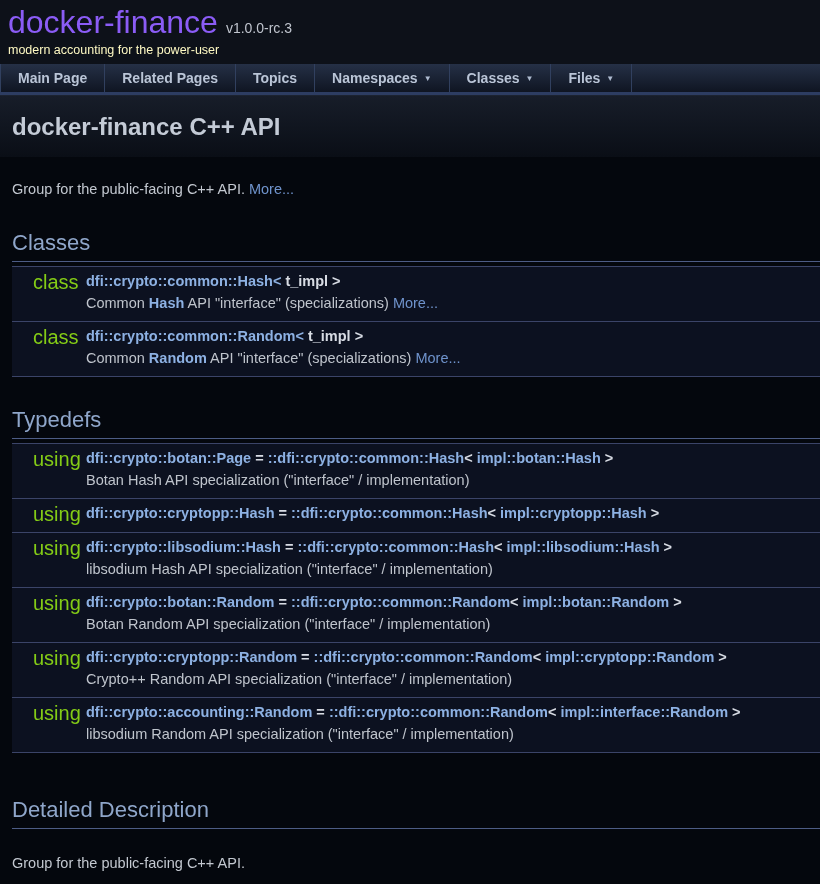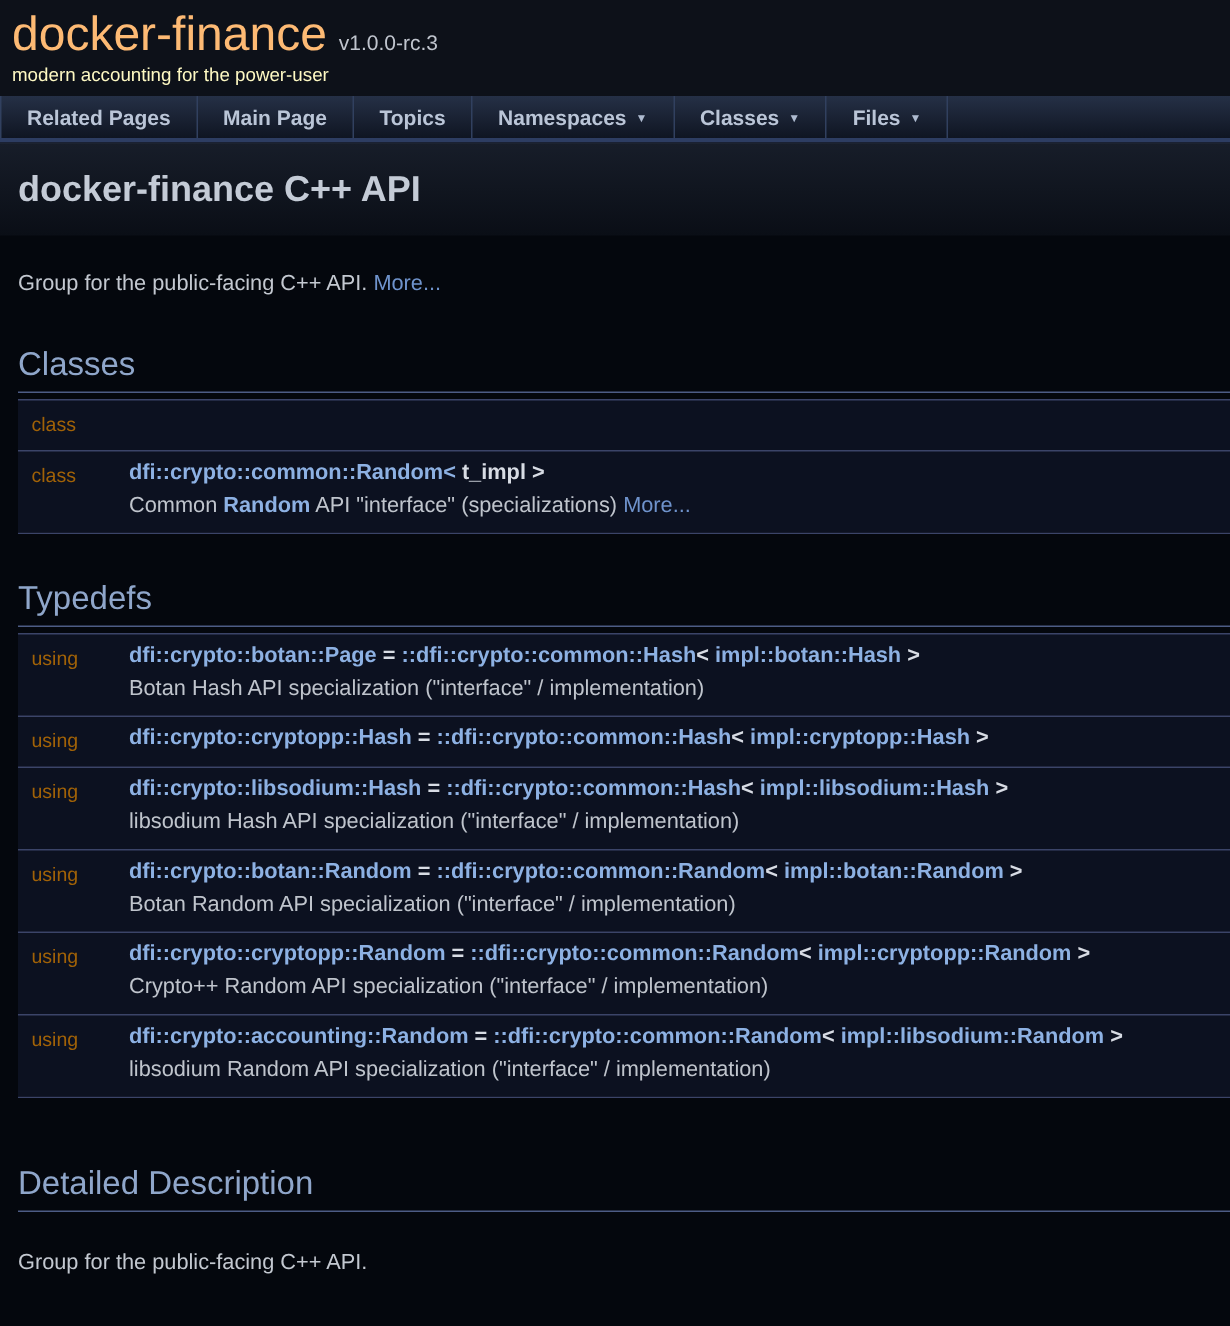--- a/index.html
+++ b/index.html
@@ -9,21 +9,21 @@
     min-height: 884px;
     background: #04070d;
     color: #c3c8d0;
     font-family: "Liberation Sans", "DejaVu Sans", sans-serif;
     overflow: hidden;
   }
 
   
   #titlearea { background: #0d1119; padding: 4px 0 7px 8px; }
   .title-row { display: flex; align-items: baseline; }
-  #projectname { font-size: 32px; line-height: 36px; color: #fdba74; }
+  #projectname { font-size: 32px; line-height: 36px; color: #8b5cf6; }
   #projectnumber { font-size: 14px; color: #c0c5ce; margin-left: 8px; }
   #projectbrief { font-size: 12.5px; color: #fef9c3; margin-top: 3px; }
 
   
   nav.main-nav {
     background: linear-gradient(#253046, #0f1522);
     border-bottom: 3px solid #2d3d62;
     height: 31px;
   }
   nav.main-nav ul { list-style: none; margin: 0; padding: 0; display: flex; height: 28px; }
@@ -64,21 +64,21 @@
 
   
   .memtable { margin-top: 4px; border-bottom: 1px solid #3b4468; }
   .memrow {
     display: grid;
     grid-template-columns: 74px 1fr;
     background: #0c1120;
     border-top: 1px solid #3b4468;
     padding: 4px 0 7px;
   }
-  .memkind { padding-left: 9px; padding-top: 1px; font-size: 13px; line-height: 21px; color: #a16207; }
+  .memkind { padding-left: 21px; padding-top: 1px; font-size: 20px; line-height: 21px; color: #84cc16; }
   .memproto { font-size: 14.5px; line-height: 21px; font-weight: bold; color: #d8dce4; }
   .memdesc { font-size: 14.5px; line-height: 21px; color: #bfc4cc; margin-top: 1px; }
 
   a.seg-link { color: #8db1e3; font-weight: bold; text-decoration: none; cursor: pointer; }
   a.seg-more { color: #6f93cc; font-weight: normal; text-decoration: none; cursor: pointer; margin-left: 0; }
   .intro a.seg-more { margin-left: 4px; }
   .memproto .seg-plain { color: #d8dce4; }
   .memdesc .seg-plain { font-weight: normal; }
 
   
@@ -91,24 +91,24 @@
   <div class="title-row">
     <span id="projectname">docker-finance</span>
     <span id="projectnumber">v1.0.0-rc.3</span>
   </div>
   <div id="projectbrief">modern accounting for the power-user</div>
 </div>
 
 <nav class="main-nav">
   <ul>
     <li>
-      <span>Related Pages</span>
+      <span>Main Page</span>
     </li>
     <li>
-      <span>Main Page</span>
+      <span>Related Pages</span>
     </li>
     <li>
       <span>Topics</span>
     </li>
     <li>
       <span>Namespaces</span><span class="arrow">▼</span>
     </li>
     <li>
       <span>Classes</span><span class="arrow">▼</span>
     </li>
@@ -123,20 +123,24 @@
 </div>
 
 <div class="contents">
 
   <p class="intro"><span>Group for the public-facing C++ API.</span><a class="seg-more">More...</a></p>
 
   <h2 class="groupheader">Classes</h2>
   <div class="memtable">
       <div class="memrow">
         <div class="memkind">class</div>
+        <div>
+          <div class="memproto"><a class="seg-link">dfi::crypto::common::Hash&lt;</a><span class="seg-plain"> t_impl &gt;</span></div>
+          <div class="memdesc"><span class="seg-plain">Common </span><a class="seg-link">Hash</a><span class="seg-plain"> API "interface" (specializations) </span><a class="seg-more">More...</a></div>
+        </div>
       </div>
       <div class="memrow">
         <div class="memkind">class</div>
         <div>
           <div class="memproto"><a class="seg-link">dfi::crypto::common::Random&lt;</a><span class="seg-plain"> t_impl &gt;</span></div>
           <div class="memdesc"><span class="seg-plain">Common </span><a class="seg-link">Random</a><span class="seg-plain"> API "interface" (specializations) </span><a class="seg-more">More...</a></div>
         </div>
       </div>
     </div>
 
@@ -172,21 +176,21 @@
       <div class="memrow">
         <div class="memkind">using</div>
         <div>
           <div class="memproto"><a class="seg-link">dfi::crypto::cryptopp::Random</a><span class="seg-plain"> = </span><a class="seg-link">::dfi::crypto::common::Random</a><span class="seg-plain">&lt; </span><a class="seg-link">impl::cryptopp::Random</a><span class="seg-plain"> &gt;</span></div>
           <div class="memdesc"><span class="seg-plain">Crypto++ Random API specialization ("interface" / implementation)</span></div>
         </div>
       </div>
       <div class="memrow">
         <div class="memkind">using</div>
         <div>
-          <div class="memproto"><a class="seg-link">dfi::crypto::accounting::Random</a><span class="seg-plain"> = </span><a class="seg-link">::dfi::crypto::common::Random</a><span class="seg-plain">&lt; </span><a class="seg-link">impl::libsodium::Random</a><span class="seg-plain"> &gt;</span></div>
+          <div class="memproto"><a class="seg-link">dfi::crypto::accounting::Random</a><span class="seg-plain"> = </span><a class="seg-link">::dfi::crypto::common::Random</a><span class="seg-plain">&lt; </span><a class="seg-link">impl::interface::Random</a><span class="seg-plain"> &gt;</span></div>
           <div class="memdesc"><span class="seg-plain">libsodium Random API specialization ("interface" / implementation)</span></div>
         </div>
       </div>
     </div>
 
   <h2 class="groupheader detailed">Detailed Description</h2>
   <p class="desc-text">Group for the public-facing C++ API.</p>
 
 </div>
 

